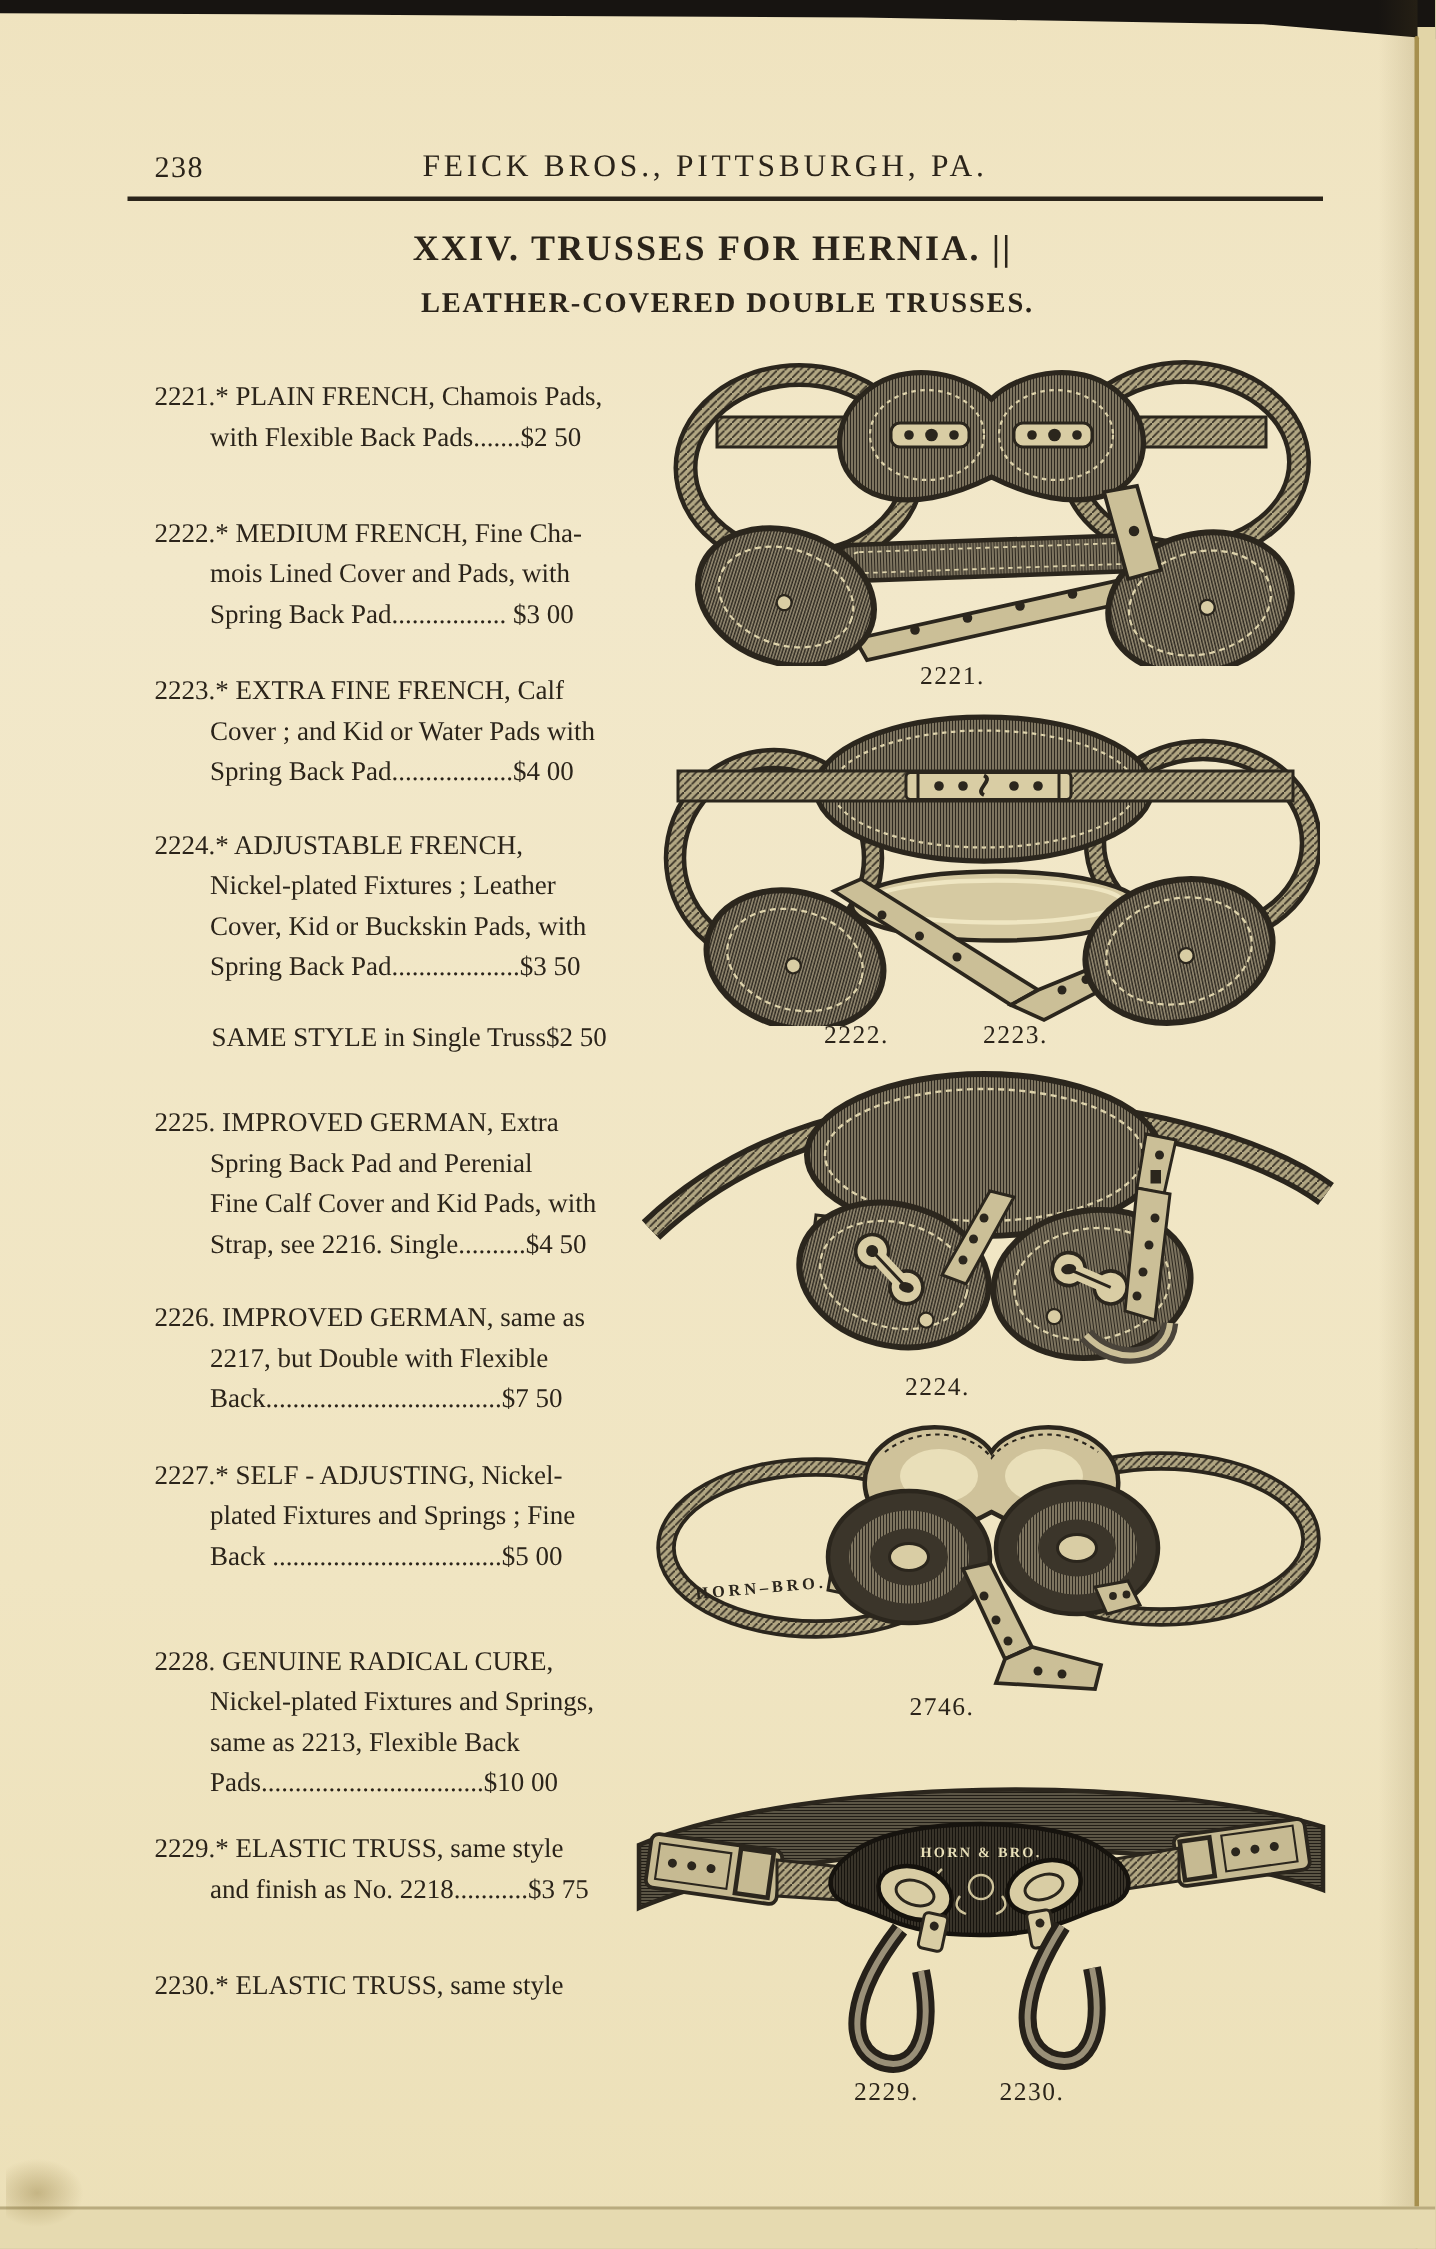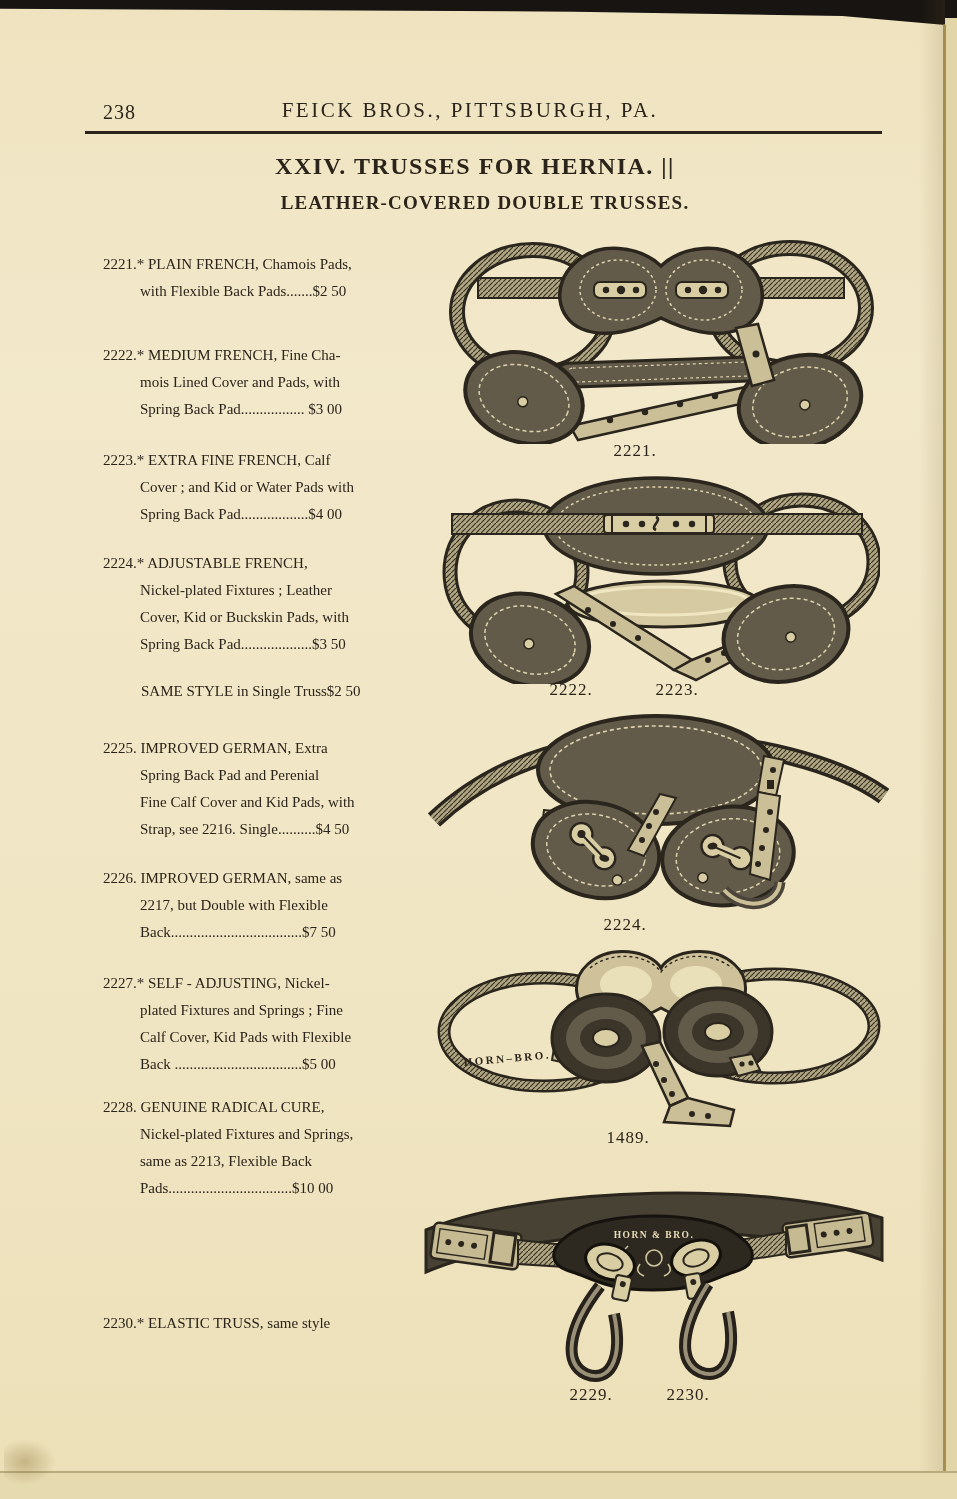--- a/index.html
+++ b/index.html
@@ -13,21 +13,21 @@
   .edge-shade{position:absolute;top:0;right:12px;width:26px;height:100%;
     background:linear-gradient(90deg,rgba(110,90,40,0),rgba(110,90,40,.16));}
   .bottomband{position:absolute;bottom:0;left:0;width:100%;height:26px;background:#e6dab0;border-top:2px solid #b9ab7e;}
   .stain{position:absolute;left:4px;bottom:14px;width:52px;height:46px;
     background:radial-gradient(ellipse at 40% 50%,rgba(125,100,35,.35),rgba(125,100,35,0) 70%);}
   .pagenum{position:absolute;left:103px;top:101px;font-size:20px;letter-spacing:1px;}
   .runhead{position:absolute;left:0;top:98px;width:940px;text-align:center;font-size:21px;letter-spacing:2.5px;}
   .rule{position:absolute;left:85px;top:131px;width:797px;height:3px;background:#2b241a;}
   .title{position:absolute;left:0;top:153px;width:950px;text-align:center;font-weight:bold;font-size:24px;letter-spacing:1.5px;}
   .subtitle{position:absolute;left:10px;top:192px;width:950px;text-align:center;font-weight:bold;font-size:19px;letter-spacing:1.2px;}
-  .listing{position:absolute;left:103px;width:352px;font-size:15px;line-height:27px;}
+  .listing{position:absolute;left:103px;width:352px;font-size:18px;line-height:27px;}
   .listing .cont{padding-left:37px;}
   .figcap{position:absolute;font-size:17px;letter-spacing:1px;text-align:center;}
   .fig{position:absolute;}
   svg text{font-family:"Liberation Serif","DejaVu Serif",serif;}
 </style>
 </head>
 <body>
 
 <div class="page">
   <div class="topband"></div>
@@ -73,28 +73,31 @@
     <div class="cont">Strap, see 2216.  Single..........$4 50</div>
   </div>
   <div class="listing" style="top:865px">
     <div class="first">2226. IMPROVED GERMAN, same as</div>
     <div class="cont">2217, but Double with Flexible</div>
     <div class="cont">Back...................................$7 50</div>
   </div>
   <div class="listing" style="top:970px">
     <div class="first">2227.* SELF - ADJUSTING, Nickel-</div>
     <div class="cont">plated Fixtures and Springs ; Fine</div>
-    <div class="cont">Calf Cover, Kid Pads with Flexible</div>
     <div class="cont">Back ..................................$5 00</div>
   </div>
   <div class="listing" style="top:1094px">
     <div class="first">2228. GENUINE RADICAL CURE,</div>
     <div class="cont">Nickel-plated Fixtures and Springs,</div>
     <div class="cont">same as 2213, Flexible Back</div>
     <div class="cont">Pads.................................$10 00</div>
+  </div>
+  <div class="listing" style="top:1219px">
+    <div class="first">2229.* ELASTIC TRUSS, same style</div>
+    <div class="cont">and finish as No. 2218...........$3 75</div>
   </div>
   <div class="listing" style="top:1310px">
     <div class="first">2230.* ELASTIC TRUSS, same style</div>
   </div>
 
   <svg class="fig" style="left:438px;top:232px" width="447" height="212" viewBox="0 0 447 212">
     <defs>
       <pattern id="pad-a" patternUnits="userSpaceOnUse" width="4" height="4">
         <rect width="4" height="4" fill="#988e74"></rect>
           <path d="M1,0V4M3,0V4" stroke="#2d2820" stroke-width="1"></path>
@@ -285,21 +288,21 @@
     <circle cx="312" cy="122" r="2.6" fill="#2b261d"></circle>
       <circle cx="321" cy="121" r="2.6" fill="#2b261d"></circle>
     <polygon points="212,104 230,100 258,156 240,164" fill="#cbbf97" stroke="#2b261d" stroke-width="2.5"></polygon>
     <polygon points="240,164 258,156 304,168 300,184 234,180" fill="#cbbf97" stroke="#2b261d" stroke-width="2.5"></polygon>
     <circle cx="226" cy="122" r="3" fill="#2b261d"></circle>
       <circle cx="234" cy="138" r="3" fill="#2b261d"></circle>
       <circle cx="242" cy="152" r="3" fill="#2b261d"></circle>
     <circle cx="262" cy="172" r="3" fill="#2b261d"></circle>
       <circle cx="278" cy="174" r="3" fill="#2b261d"></circle>
   </svg>
-  <div class="figcap" style="left:553px;top:1128px;width:150px">1489.</div>
+  <div class="figcap" style="left:553px;top:1128px;width:150px">2746.</div>
 
   <svg class="fig" style="left:418px;top:1166px" width="472" height="222" viewBox="0 0 472 222">
     <defs>
       <pattern id="rib-e" patternUnits="userSpaceOnUse" width="4" height="4">
         <rect width="4" height="4" fill="#6e6754"></rect>
           <path d="M0,1H4M0,3H4" stroke="#211d16" stroke-width="1"></path>
       </pattern>
       <pattern id="ribv-e" patternUnits="userSpaceOnUse" width="4" height="4">
         <rect width="4" height="4" fill="#433d31"></rect>
           <path d="M1,0V4M3,0V4" stroke="#16130e" stroke-width="1"></path>

